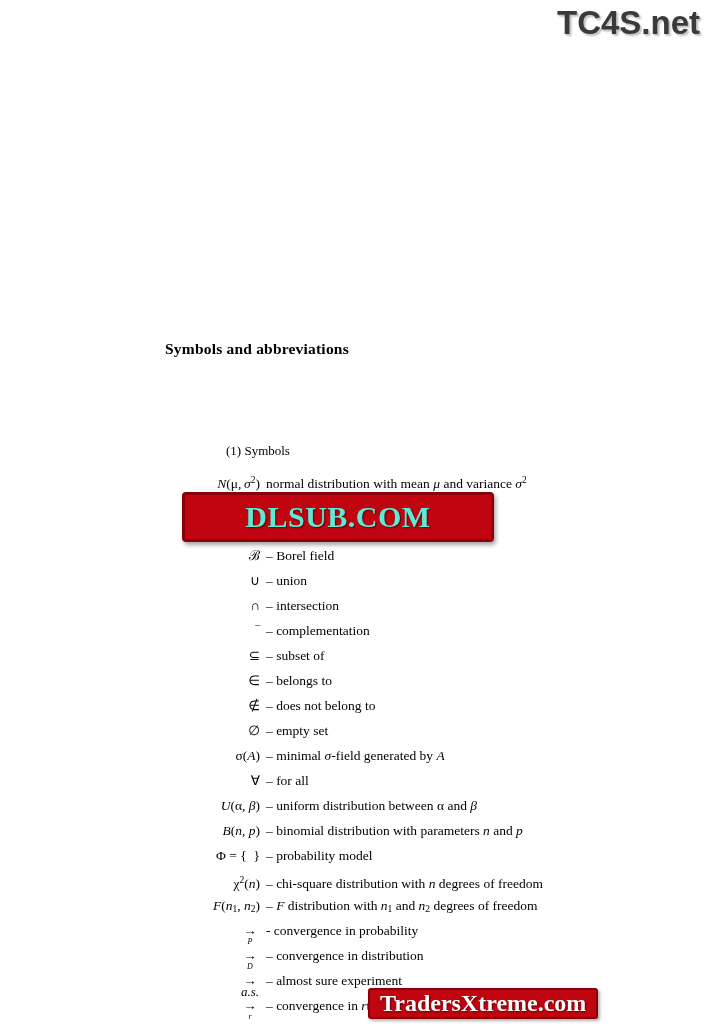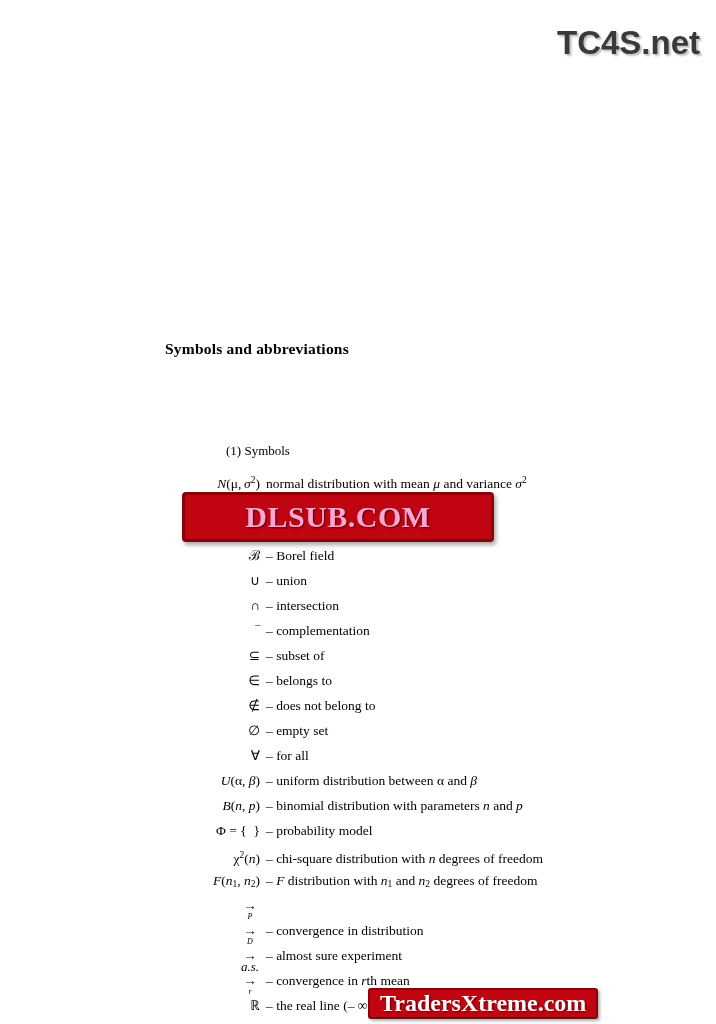--- a/index.html
+++ b/index.html
@@ -18,21 +18,21 @@
 
   .page {
     position: absolute;
     inset: 0;
     background: #ffffff;
   }
 
   
   .wm-top {
     position: absolute;
-    top: 24px;
+    top: 4px;
     right: 16px;
     font-family: "Liberation Sans", sans-serif;
     font-weight: bold;
     font-size: 33px;
     letter-spacing: 0px;
     color: #3a3a3a;
     text-shadow: 1px 1px 0 #c9c9c9, 2px 2px 2px rgba(0,0,0,0.25);
   }
 
   
@@ -120,21 +120,21 @@
     justify-content: center;
     background: #c00510;
     border: 3px solid #8a0008;
     border-radius: 4px;
     box-shadow: 2px 3px 4px rgba(0,0,0,0.35);
   }
   .wm-mid span {
     font-family: "Liberation Serif", serif;
     font-weight: bold;
     font-size: 30px;
-    color: #f9a8d4;
+    color: #5eead4;
     letter-spacing: 0.5px;
     text-shadow: 1px 1px 2px rgba(0,0,0,0.55);
   }
 
   
   .wm-bottom {
     position: absolute;
     left: 368px;
     top: 988px;
     padding: 0 10px;
@@ -212,20 +212,24 @@
     <div class="sym-row">
       <div class="sym-left">∉</div>
       <div class="sym-right">– does not belong to</div>
     </div>
 
     <div class="sym-row">
       <div class="sym-left">∅</div>
       <div class="sym-right">– empty set</div>
     </div>
 
+    <div class="sym-row">
+      <div class="sym-left">σ(<span class="it">A</span>)</div>
+      <div class="sym-right">– minimal <span class="it">σ</span>-field generated by <span class="it">A</span></div>
+    </div>
 
     <div class="sym-row">
       <div class="sym-left">∀</div>
       <div class="sym-right">– for all</div>
     </div>
 
     <div class="sym-row">
       <div class="sym-left"><span class="it">U</span>(α, <span class="it">β</span>)</div>
       <div class="sym-right">– uniform distribution between α and <span class="it">β</span></div>
     </div>
@@ -245,20 +249,21 @@
       <div class="sym-right">– chi-square distribution with <span class="it">n</span> degrees of freedom</div>
     </div>
 
     <div class="sym-row">
       <div class="sym-left"><span class="it">F</span>(<span class="it">n</span><span class="sub">1</span>, <span class="it">n</span><span class="sub">2</span>)</div>
       <div class="sym-right">– <span class="it">F</span> distribution with <span class="it">n</span><span class="sub">1</span> and <span class="it">n</span><span class="sub">2</span> degrees of freedom</div>
     </div>
 
     <div class="sym-row">
       <div class="sym-left"><span class="arrow-stack">→<span class="lbl">P</span></span></div>
+      <div class="sym-right">- convergence in probability</div>
     </div>
 
     <div class="sym-row">
       <div class="sym-left"><span class="arrow-stack">→<span class="lbl">D</span></span></div>
       <div class="sym-right">– convergence in distribution</div>
     </div>
 
     <div class="sym-row">
       <div class="sym-left"><span class="arrow-stack">→<span class="lbl wide">a.s.</span></span></div>
       <div class="sym-right">– almost sure experiment</div>

